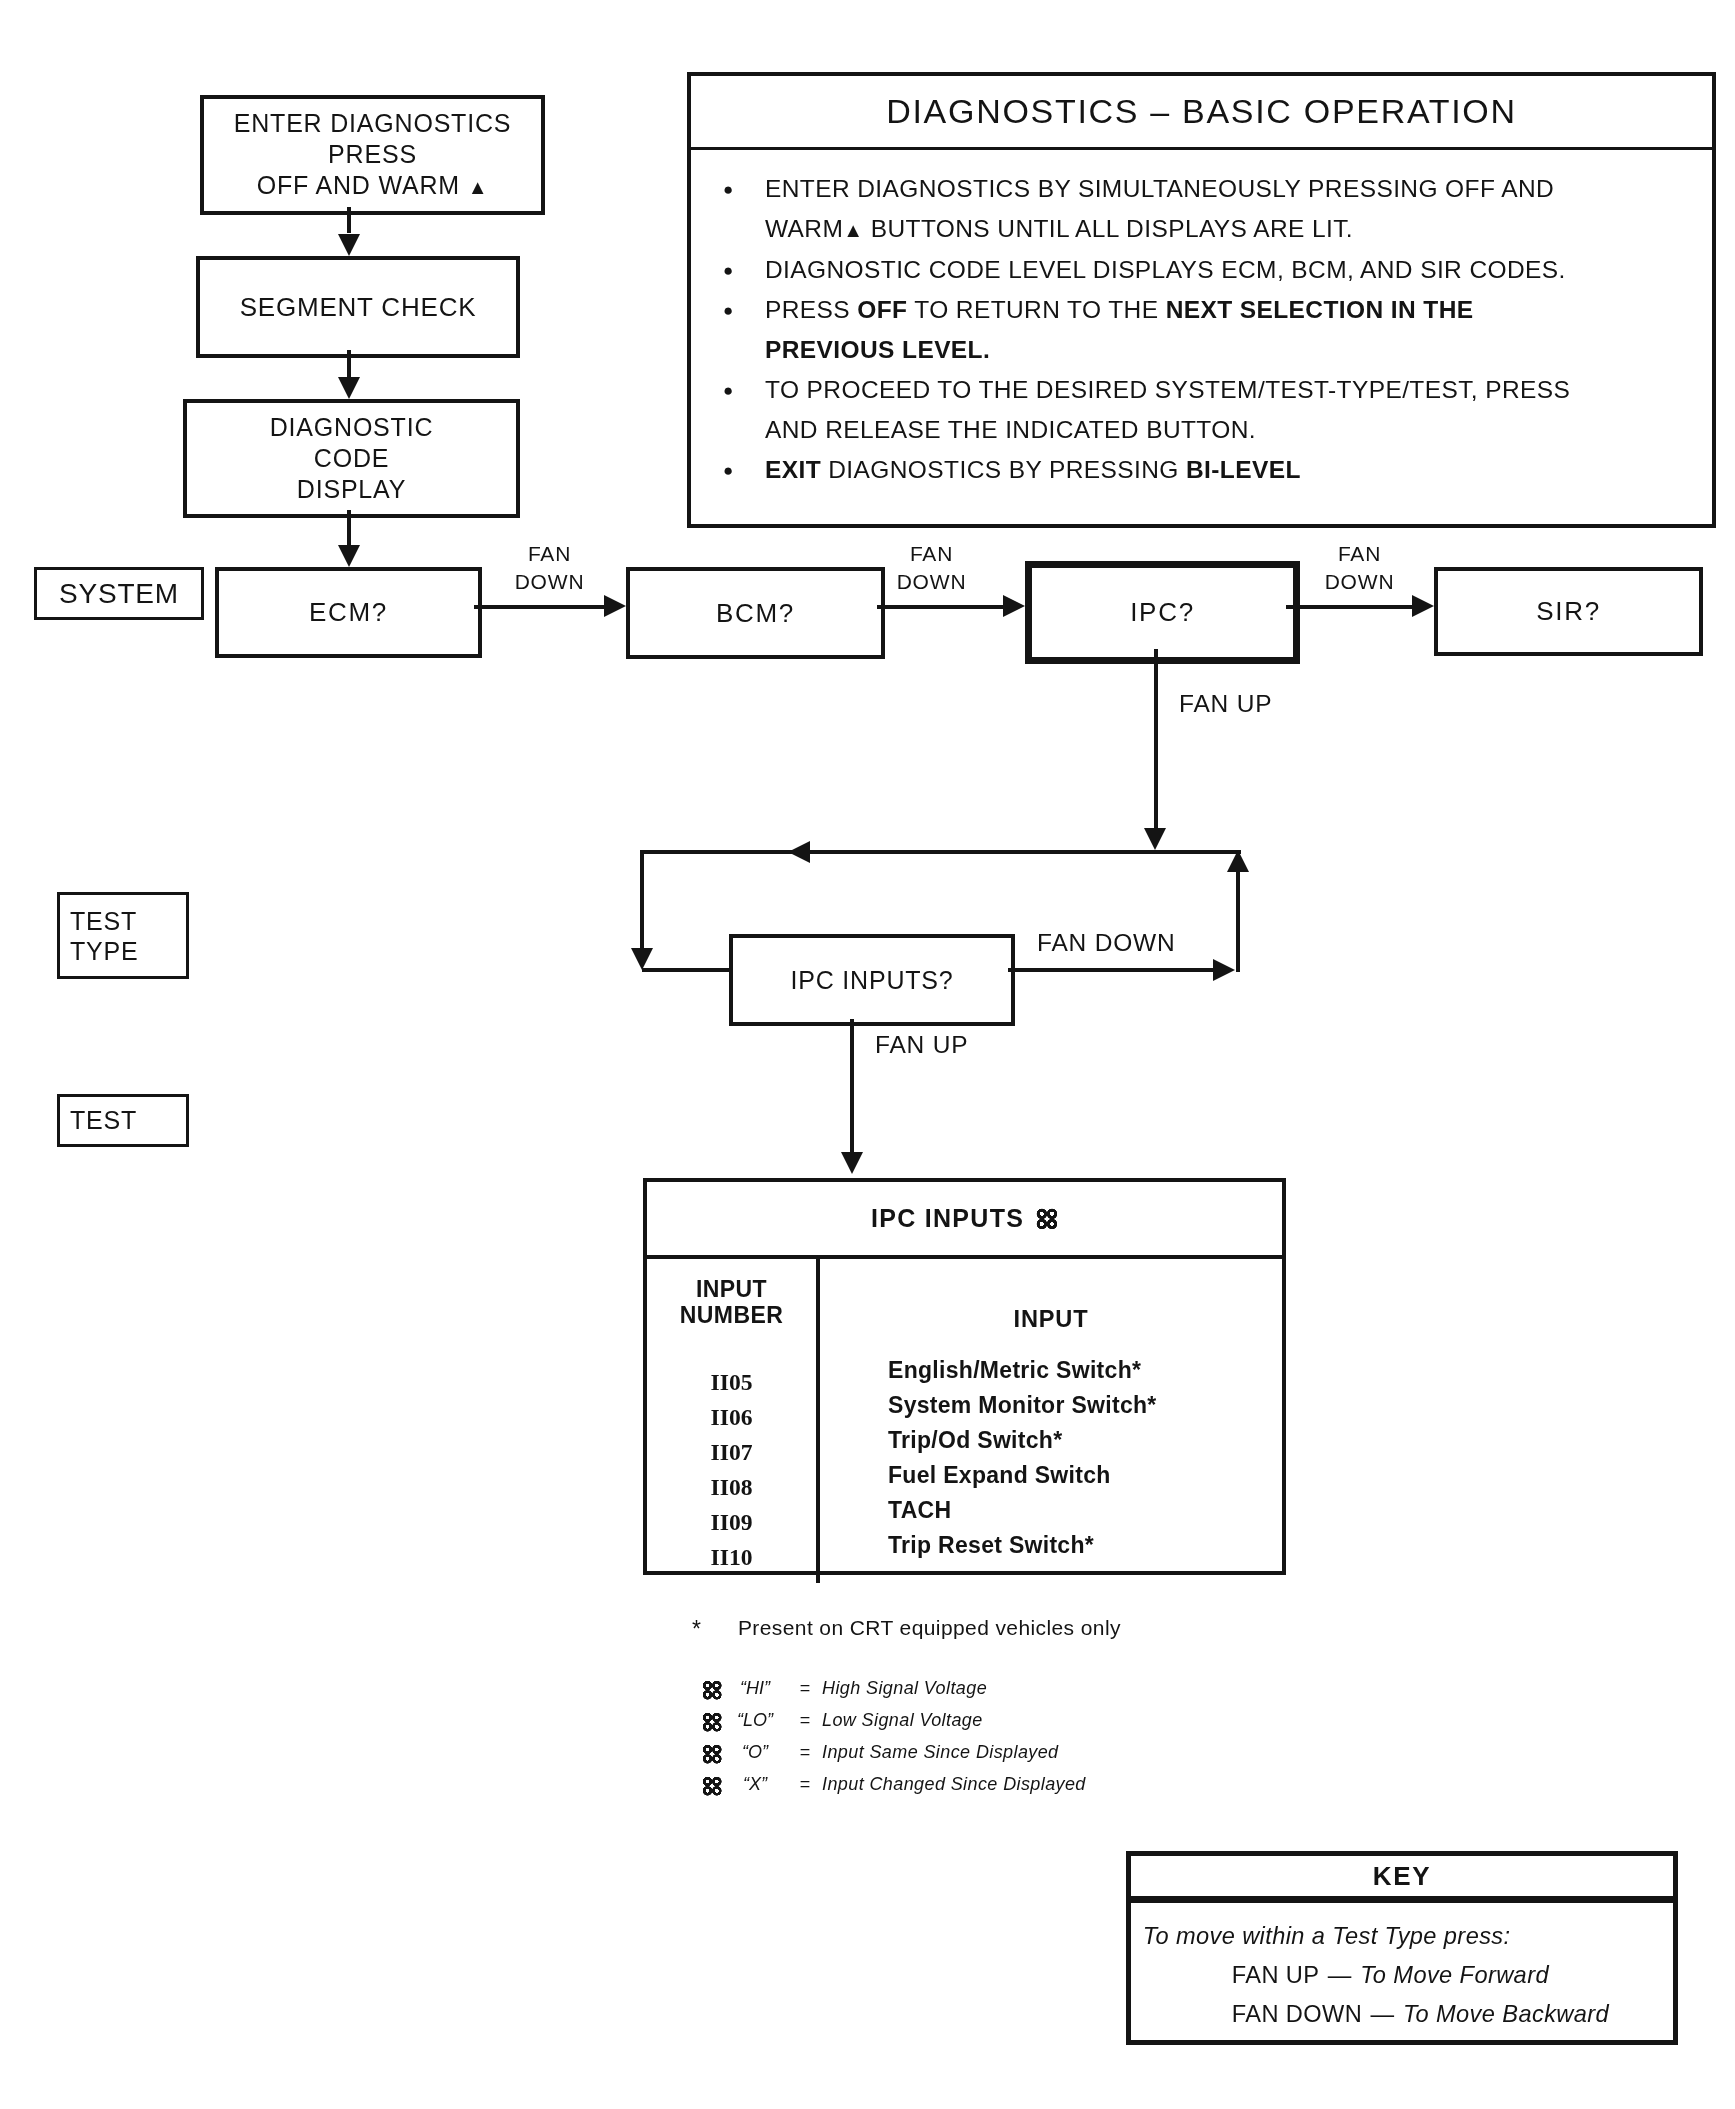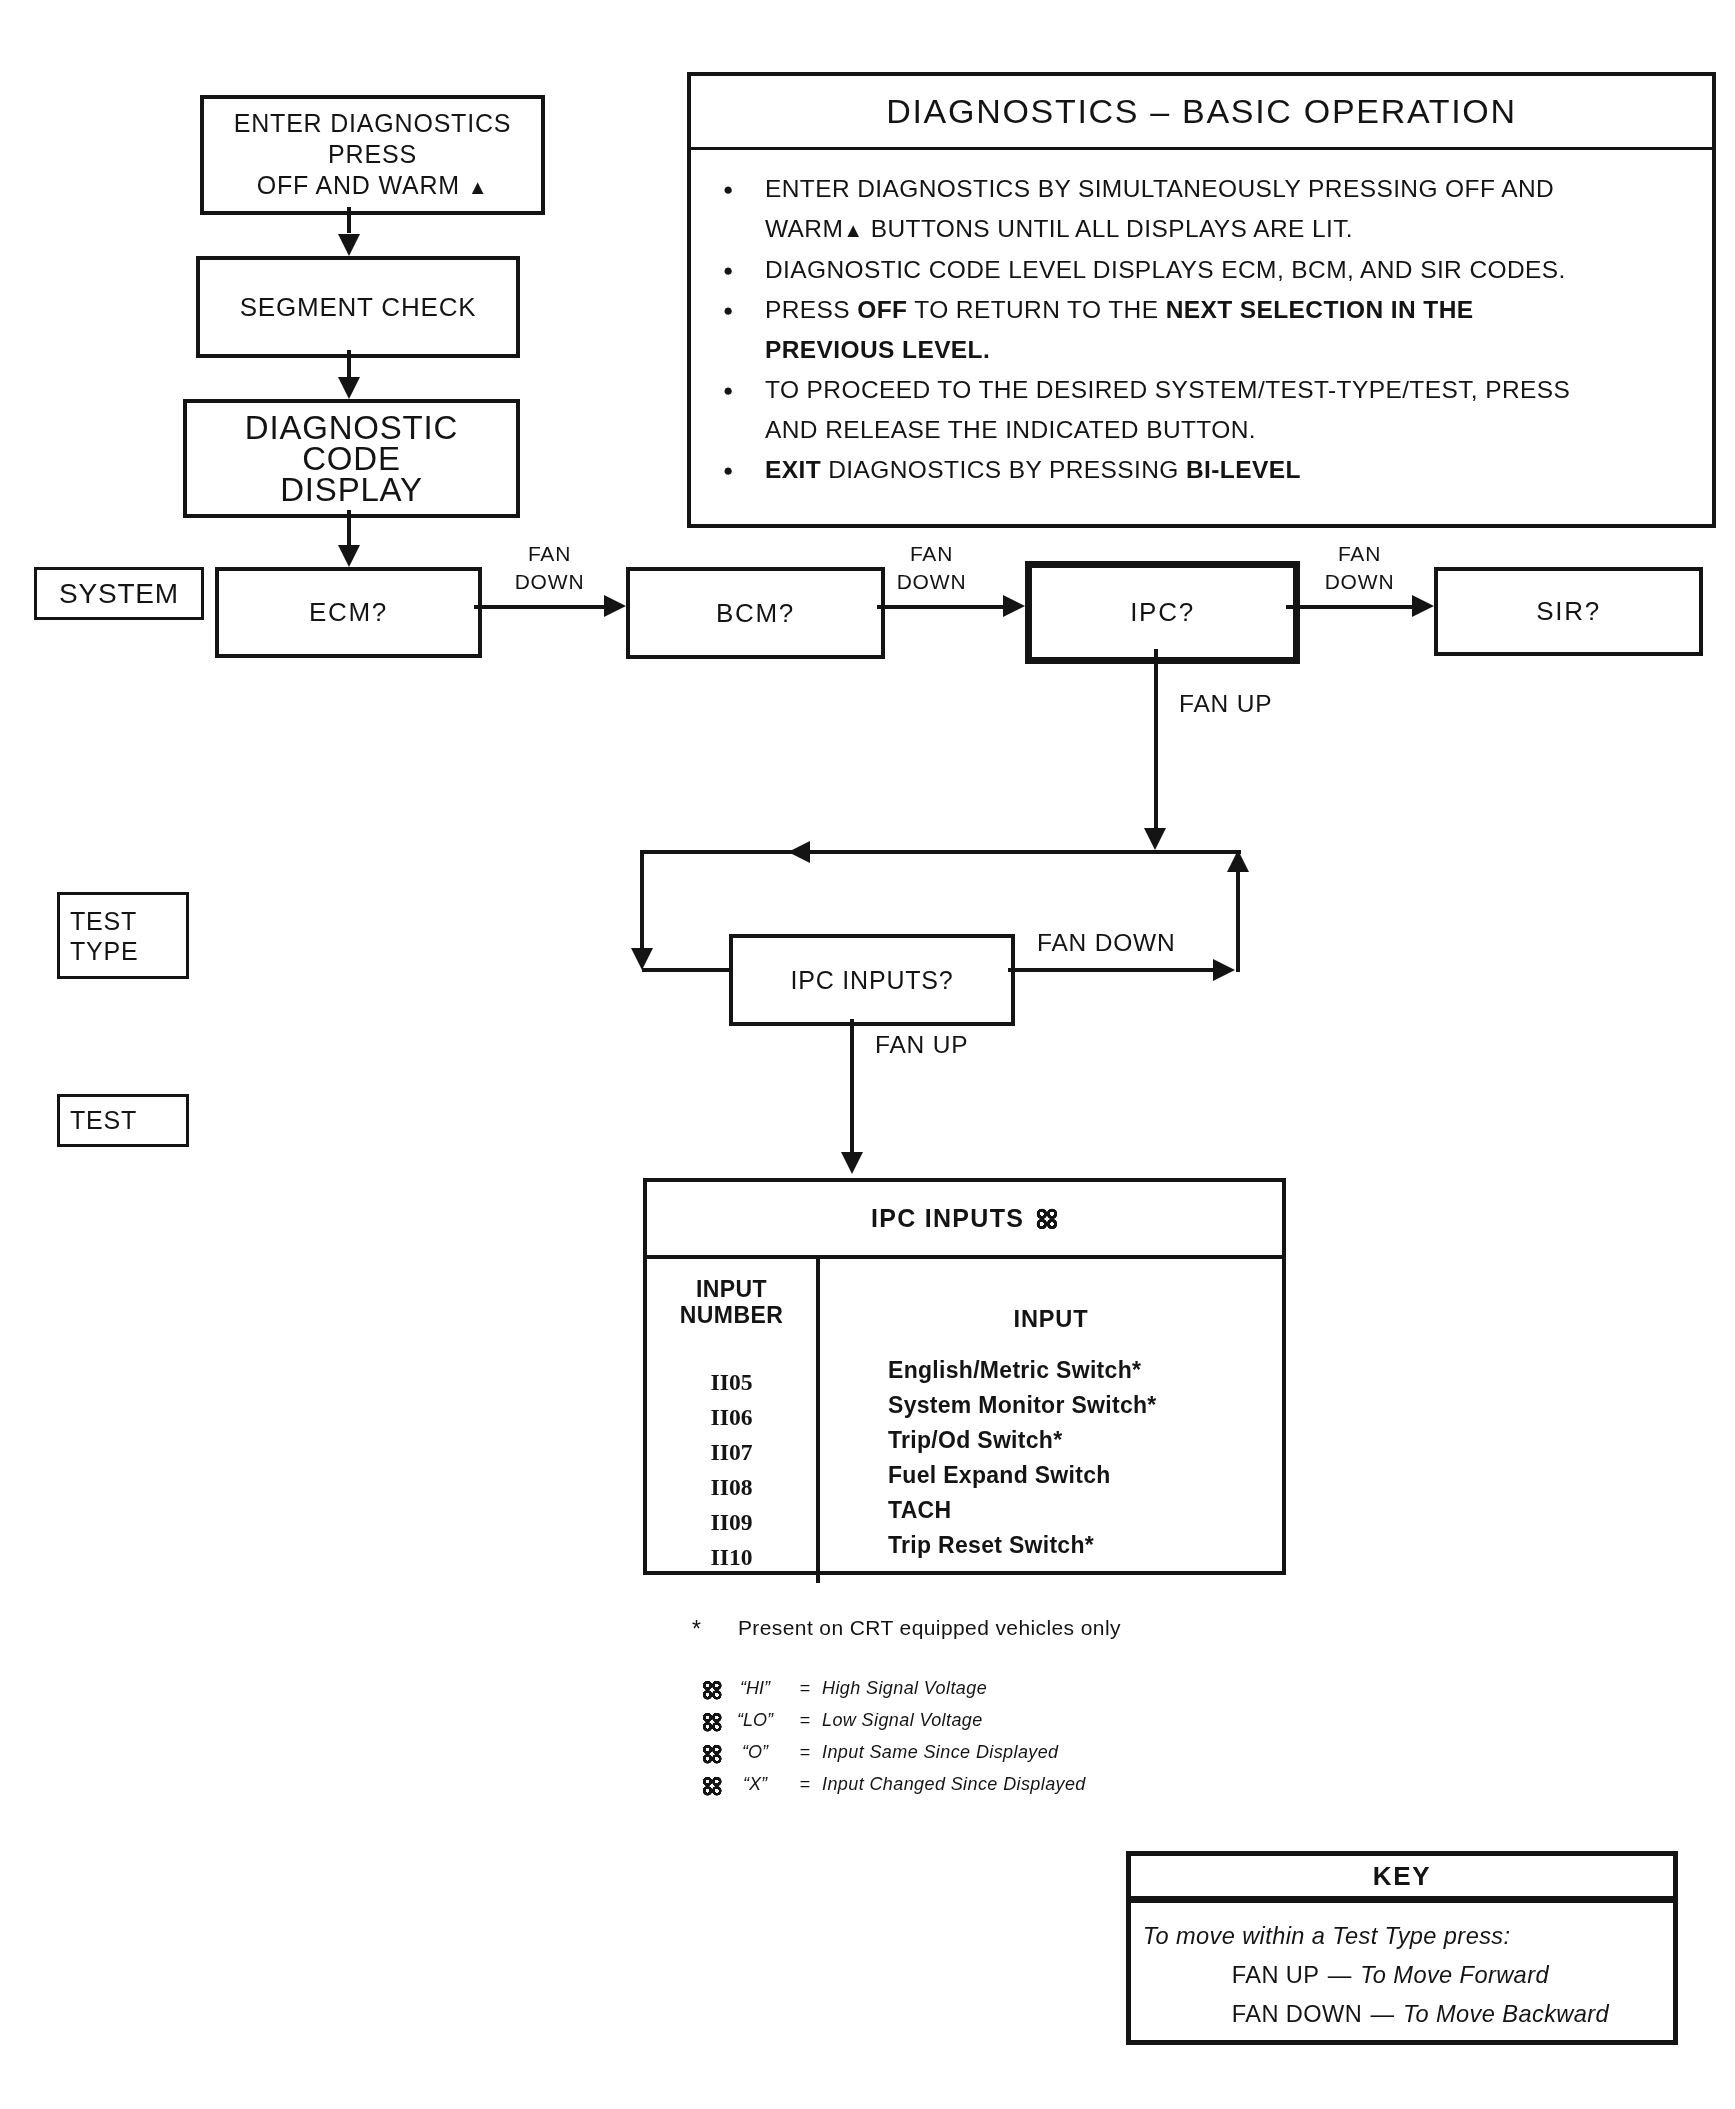--- a/index.html
+++ b/index.html
@@ -28,21 +28,21 @@
   .info-title{height:71px;border-bottom:3.4px solid #141414;display:flex;align-items:center;justify-content:center;font-size:34px;letter-spacing:1.7px;}
   .info-bullets{padding:18.6px 25px 0 74px;width:826px;}
   .bullet{position:relative;font-size:24.5px;line-height:40px;letter-spacing:0.4px;}
   .bullet::before{content:"●";position:absolute;left:-42px;top:1.7px;font-size:17px;}
   .b{font-weight:700;}
   .tri{font-size:20px;}
 
   
   #enter-box{left:200px;top:95px;width:337px;height:112px;font-size:25px;line-height:31px;}
   #segment-box{left:196px;top:256px;width:316px;height:94px;font-size:26px;}
-  #diag-box{left:183px;top:399px;width:329px;height:111px;font-size:33px;line-height:31px;}
+  #diag-box{left:183px;top:399px;width:329px;height:111px;font-size:25px;line-height:31px;}
   #system-box{left:34px;top:567px;width:164px;height:47px;font-size:28px;}
   #ecm-box{left:215px;top:567px;width:259px;height:83px;font-size:26px;letter-spacing:1.7px;}
   #bcm-box{left:626px;top:567px;width:251px;height:84px;font-size:26px;letter-spacing:1.7px;}
   #ipc-box{left:1025px;top:561px;width:261px;height:89px;font-size:26px;letter-spacing:1.7px;}
   #sir-box{left:1434px;top:567px;width:261px;height:81px;font-size:26px;letter-spacing:1.7px;}
   #test-type-box{left:57px;top:892px;width:116px;height:81px;font-size:25px;line-height:30px;align-items:flex-start;padding-left:10px;box-sizing:content-box;text-align:left;}
   #test-box{left:57px;top:1094px;width:116px;height:47px;font-size:25px;align-items:flex-start;padding-left:10px;text-align:left;}
   #ipc-inputs-box{left:729px;top:934px;width:278px;height:84px;font-size:25px;letter-spacing:0.8px;}
 
   

